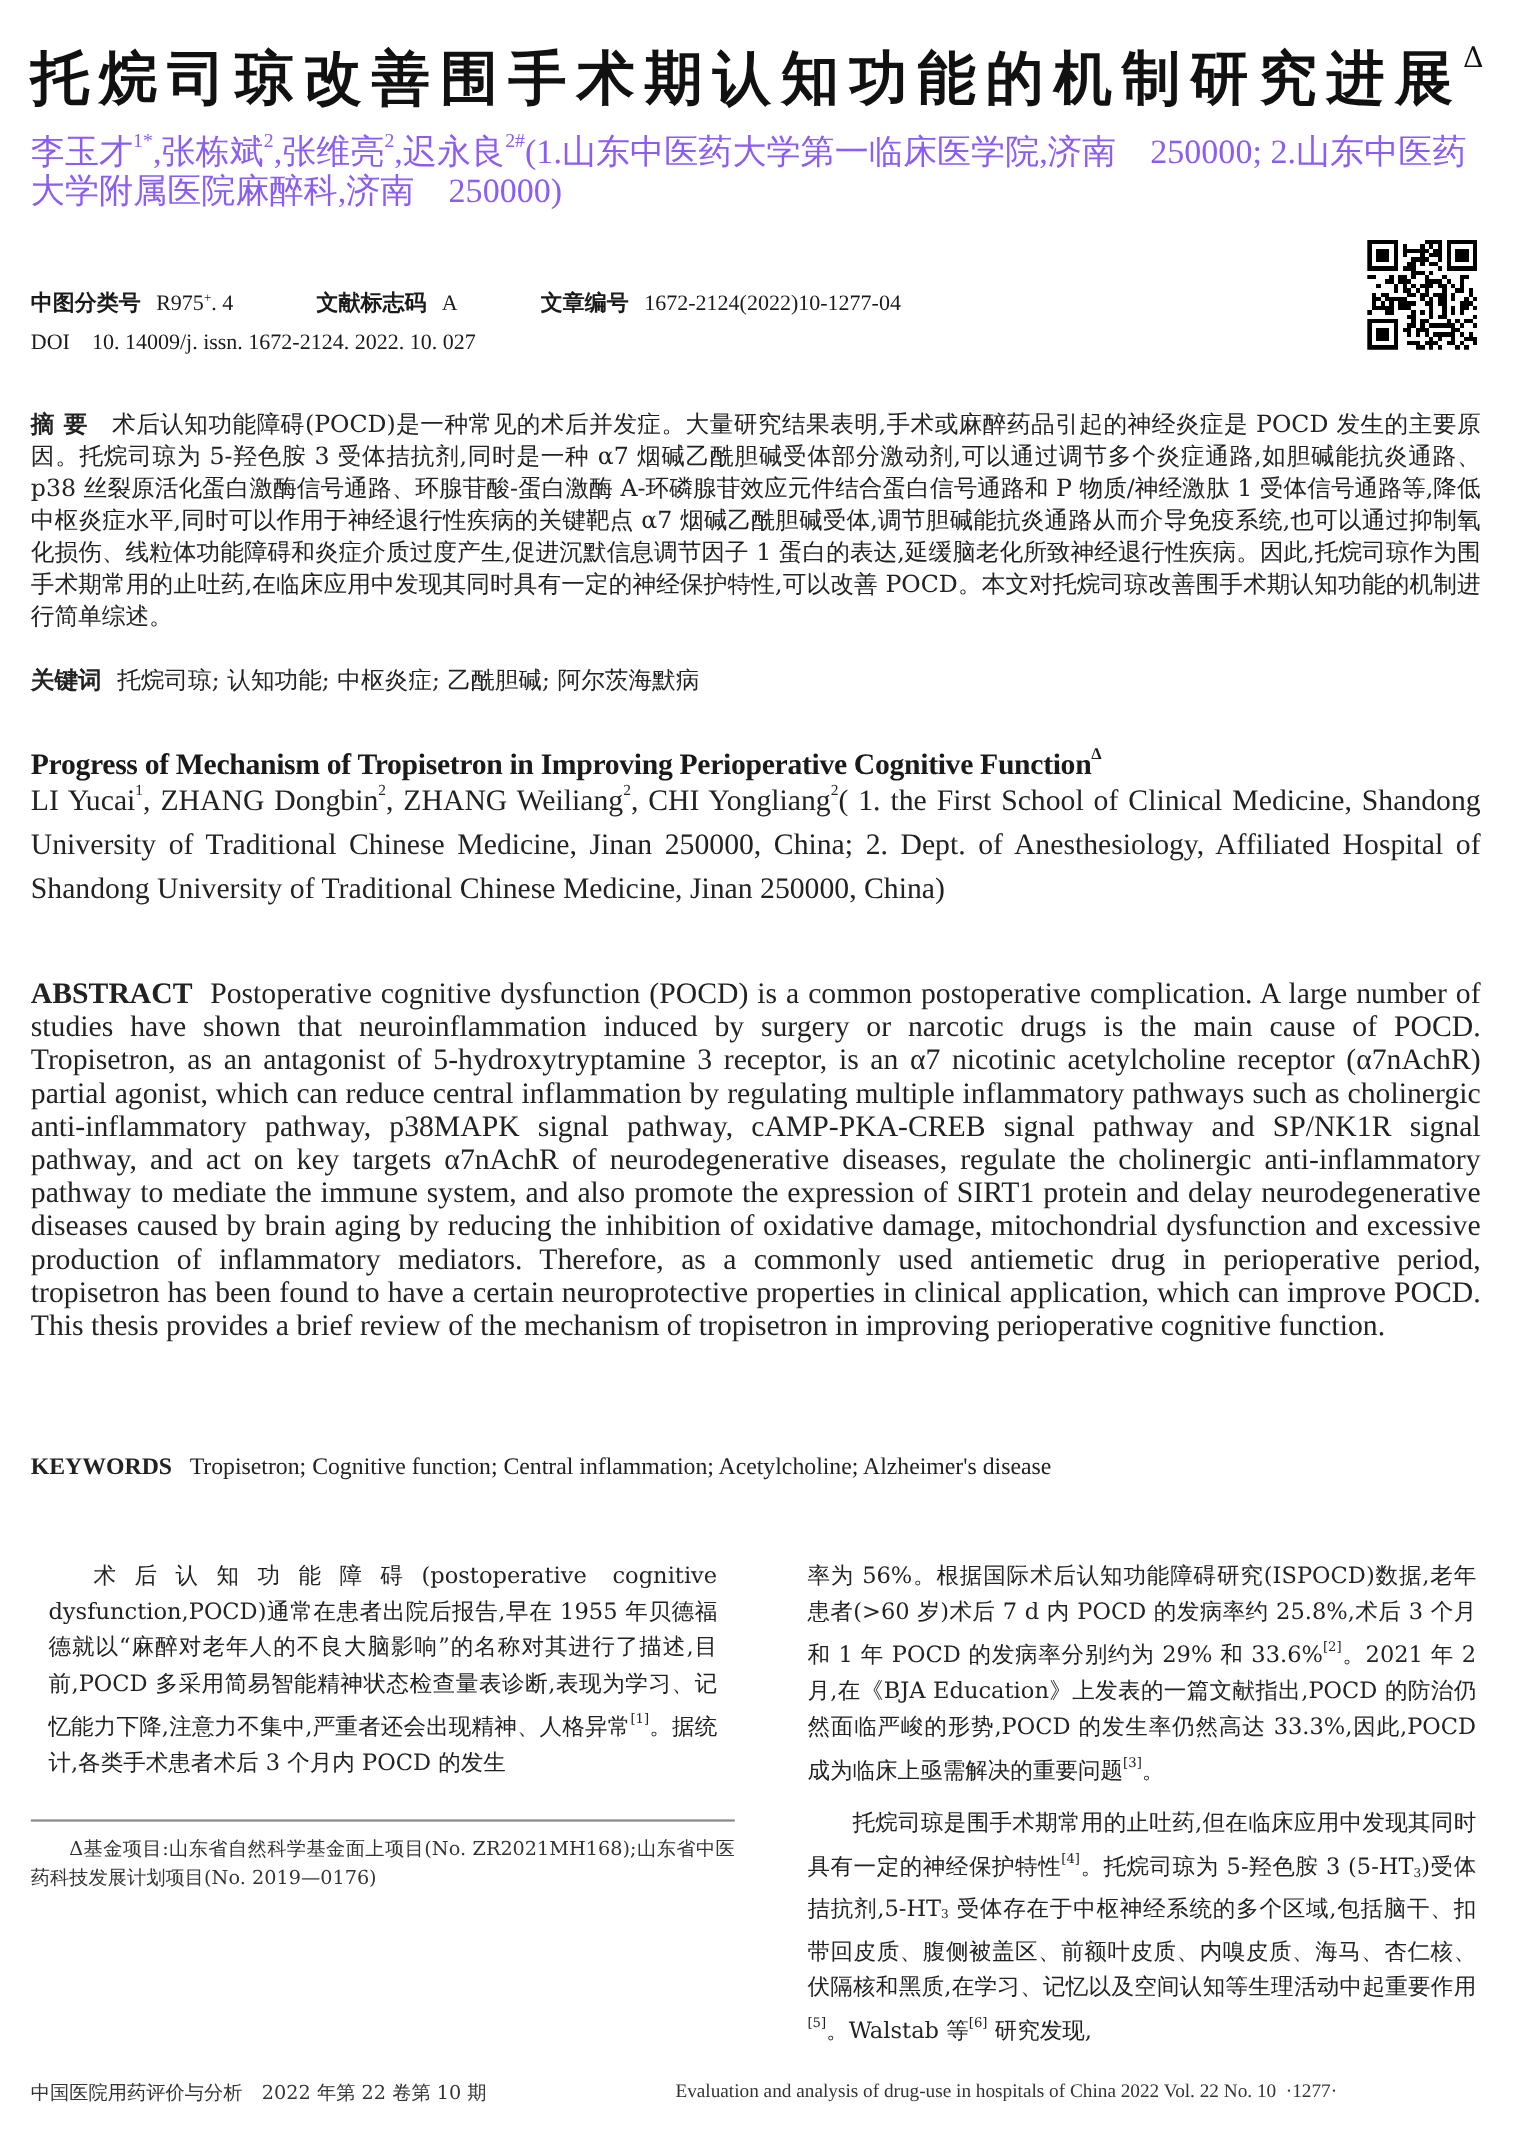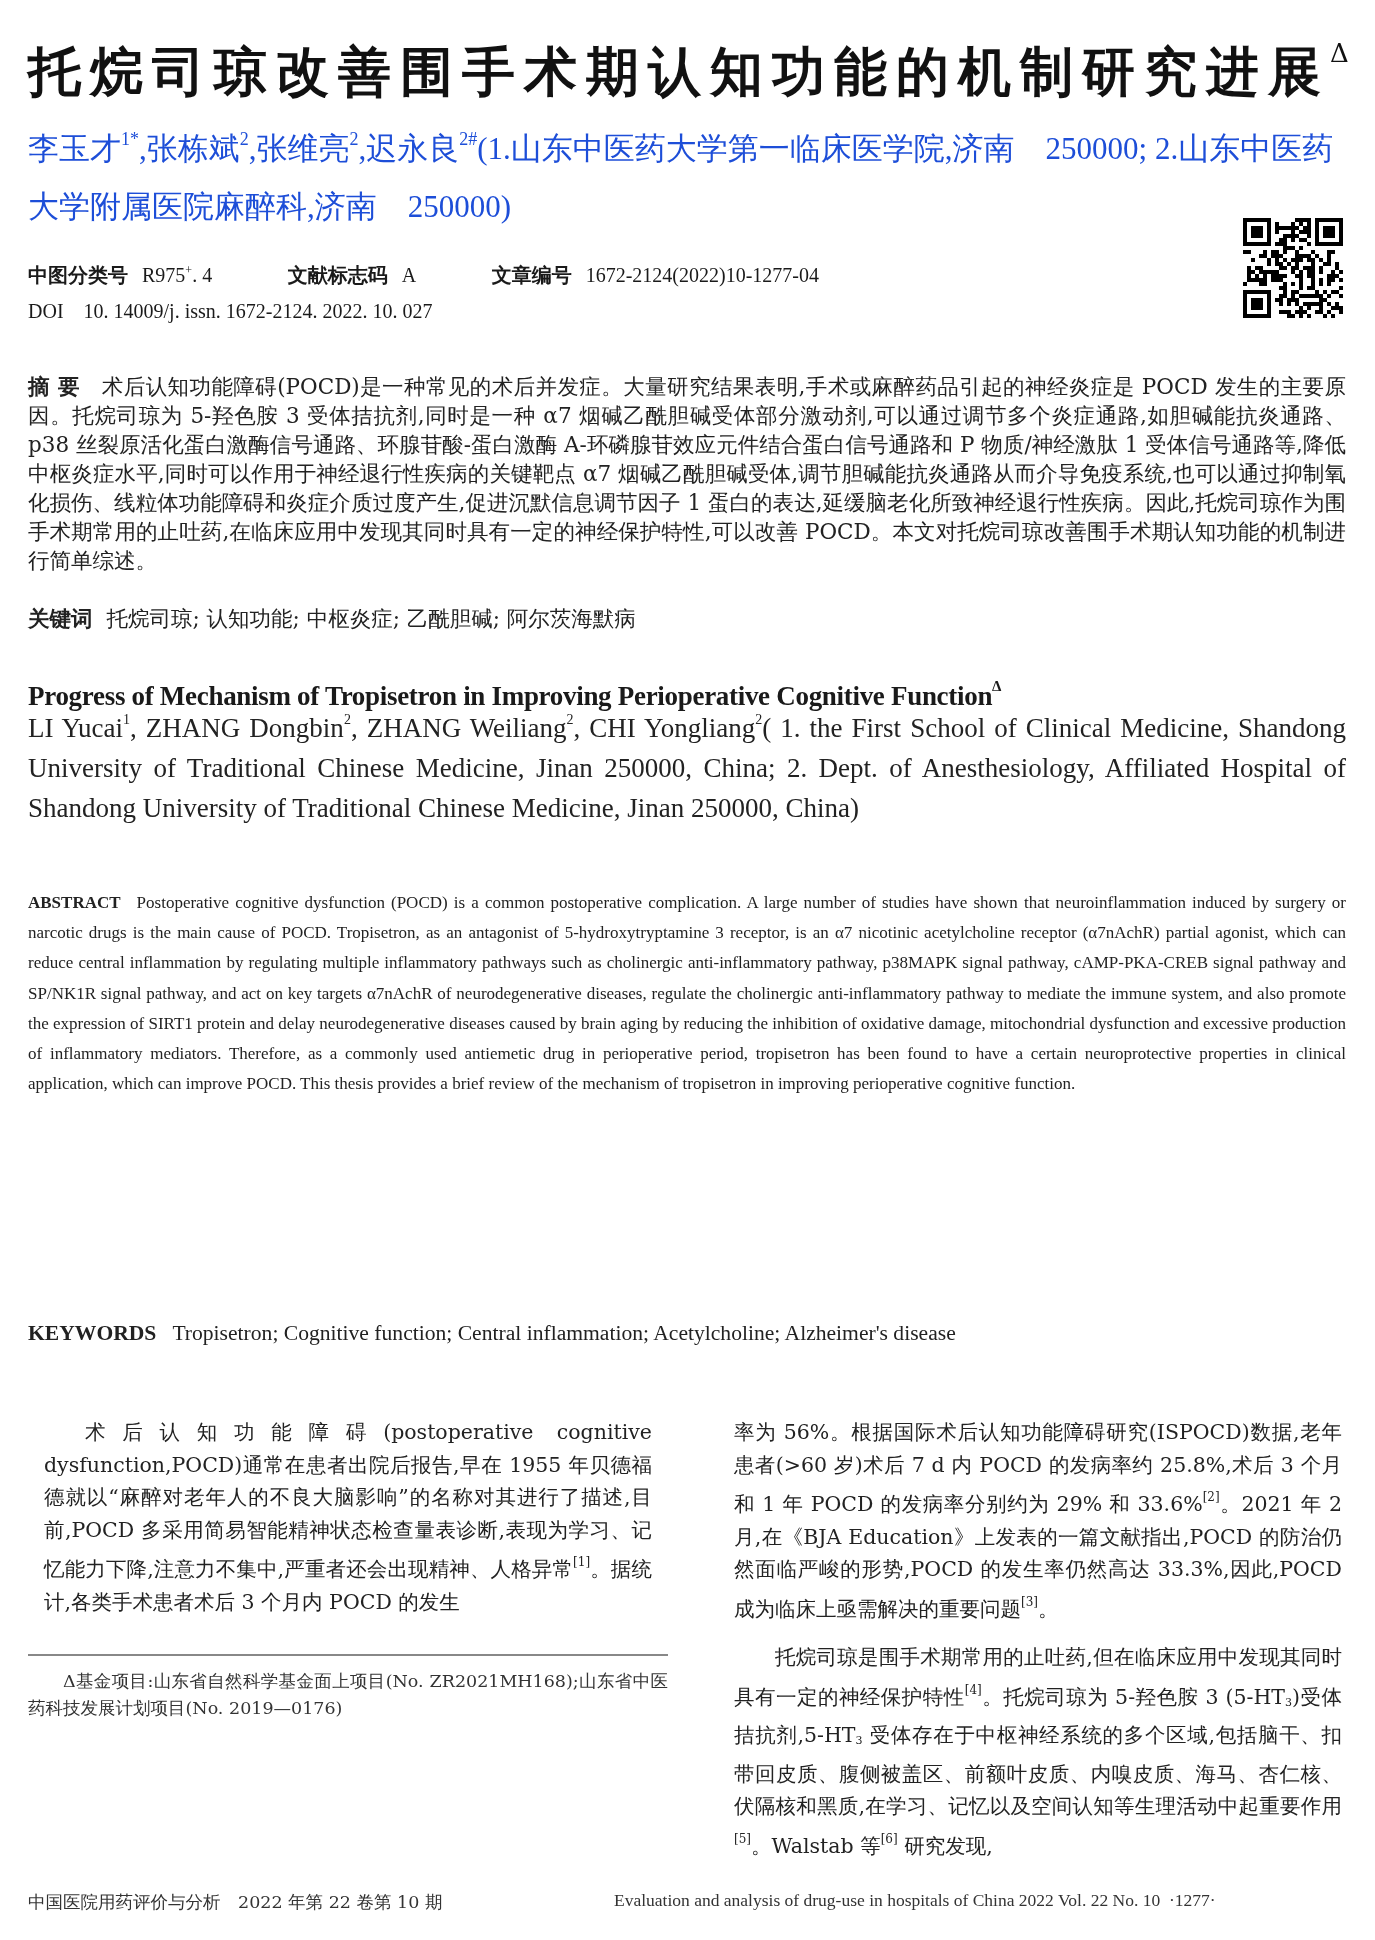--- a/index.html
+++ b/index.html
@@ -11,21 +11,21 @@
   .abs { position: absolute; }
   .title {
     left: 28px; top: 18px; width: 1330px;
     font-size: 53px; font-weight: bold; letter-spacing: 9px; line-height: 70px;
     font-family: "DejaVu Serif", serif; color: #111;
     white-space: nowrap;
   }
   .title sup { font-size: 26px; letter-spacing: 0; vertical-align: 28px; font-weight: normal; }
   .authors {
     left: 28px; top: 110px; width: 1320px;
-    font-size: 31px; line-height: 58px; color: #1d4ed8;
+    font-size: 31px; line-height: 36px; color: #8b5cf6;
     font-family: "Liberation Serif", serif;
   }
   .authors sup { font-size: 18px; vertical-align: 14px; }
   .meta1 {
     left: 28px; top: 262px; font-size: 20px; white-space: nowrap;
     font-family: "Liberation Sans", sans-serif;
   }
   .meta1 .lbl { font-weight: bold; margin-right: 14px; }
   .meta1 .val { margin-right: 70px; font-family: "Liberation Serif", serif; }
   .meta1 sup { font-size: 12px; }
@@ -54,21 +54,21 @@
   }
   .en-title sup { font-size: 15px; vertical-align: 14px; }
   .en-authors {
     left: 28px; top: 700px; width: 1318px;
     font-size: 27px; line-height: 40px; text-align: justify;
     font-family: "Liberation Serif", serif; color: #222;
   }
   .en-authors sup { font-size: 14px; vertical-align: 13px; }
   .en-abstract {
     left: 28px; top: 888px; width: 1318px;
-    font-size: 17px; line-height: 30.2px; text-align: justify;
+    font-size: 27px; line-height: 30.2px; text-align: justify;
     font-family: "Liberation Serif", serif; color: #222;
   }
   .en-abstract .lbl, .en-keywords .lbl { font-weight: bold; margin-right: 16px; }
   .en-keywords {
     left: 28px; top: 1318px; width: 1318px;
     font-size: 21.6px; line-height: 30px;
     font-family: "Liberation Serif", serif; color: #222; white-space: nowrap;
   }
   .col-left {
     left: 28px; top: 1400px; width: 640px;

